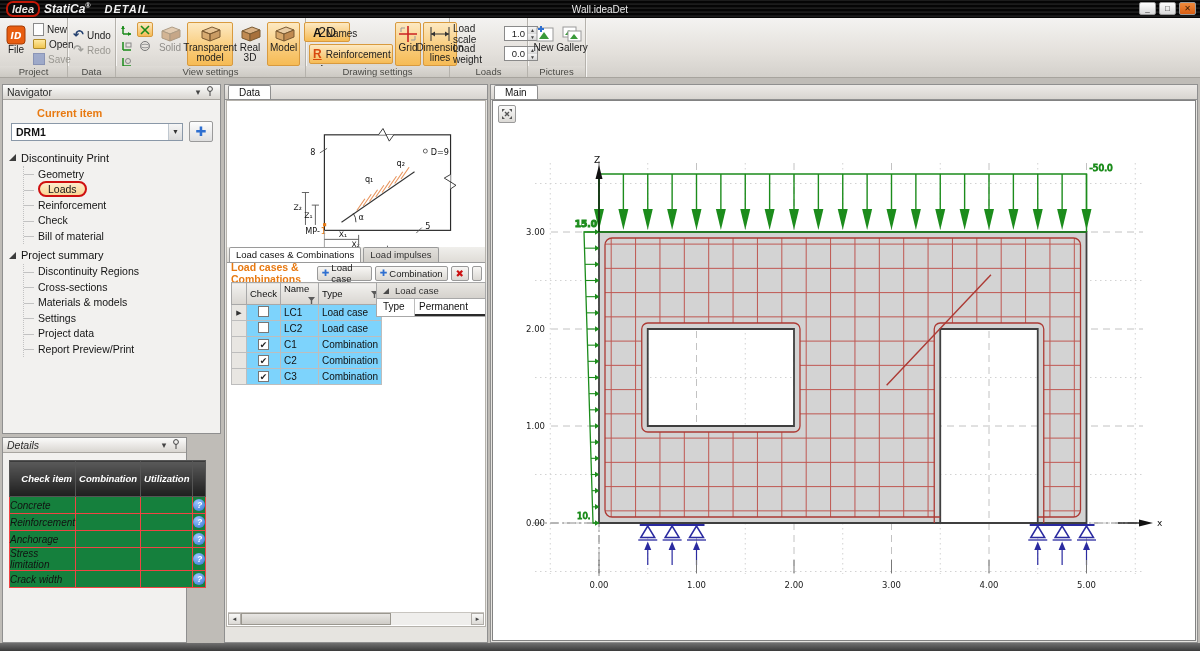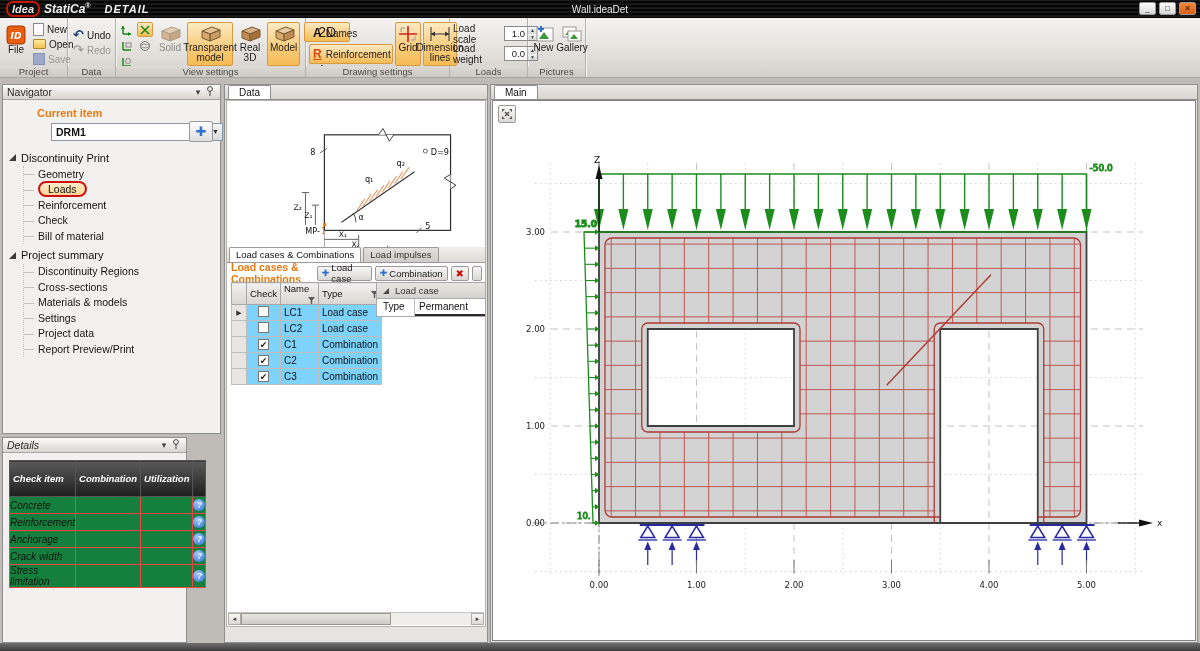--- a/index.html
+++ b/index.html
@@ -64,40 +64,40 @@
     font-size:10.5px; color:#2a2a2a; padding:1px 4px; display:flex; align-items:center; }
   .phead .sp { flex:1; }
   .phead .hicon { width:12px; text-align:center; color:#444; font-size:9px; }
   .tabrow { height:15px; background:linear-gradient(#eceae7,#d8d5d0); border-bottom:1px solid #8f8f8f; display:flex; align-items:flex-end; }
   .tab { height:14px; padding:1px 10px 0; font-size:10px; background:#fff; border:1px solid #8f8f8f; border-bottom:none;
     border-radius:2px 2px 0 0; margin-left:3px; color:#111; }
 
   
   #navigator { left:2px; top:84px; width:219px; height:350px; }
   .curitem { position:absolute; left:34px; top:22px; color:#e87a12; font-weight:bold; font-size:11px;text-align:center; }
-  .combo { position:absolute; left:8px; top:38px; width:172px; height:18px; background:#fff; border:1px solid #8a98a8; display:flex;margin-left:40px; }
+  .combo { position:absolute; left:8px; top:38px; width:172px; height:18px; background:#fff; border:1px solid #8a98a8; display:flex; }
   .combo .cval { flex:1; font-size:10.5px; font-weight:bold; line-height:16px; padding-left:4px; color:#111; }
   .combo .carr { width:14px; border-left:1px solid #c0c8d0; background:linear-gradient(#f6f6f6,#dadada);
     font-size:7px; text-align:center; line-height:16px; color:#333; }
   .addbtn { position:absolute; left:186px; top:36px; width:24px; height:21px; background:linear-gradient(#fdfdfd,#dfdfdf);
     border:1px solid #9a9a9a; border-radius:2px; text-align:center; }
   .addbtn span { color:#2e6fd0; font-weight:bold; font-size:13px; line-height:19px; }
   #nav-tree { position:absolute; left:6px; top:64px; right:4px; }
   .tree-row { display:flex; align-items:center; gap:5px; height:17px; font-size:11px; color:#111; }
   .exp { width:0; height:0; border-bottom:7px solid #3c3c3c; border-left:7px solid transparent; }
   .tree-children { margin-left:14px; border-left:1px dotted #c2c2c2; padding-left:0; margin-bottom:3px; }
   .tree-item { height:15.5px; font-size:10.5px; color:#141414; display:flex; align-items:center; padding-left:14px; position:relative; }
   .tree-item::before { content:""; position:absolute; left:0; top:8px; width:10px; height:1px; background:#c2c2c2; }
   .tree-pill { background:linear-gradient(#fdeccb,#f9d695); border:2px solid #cf1010; border-radius:8px; padding:0 8px; line-height:12px; }
 
   
   #details { left:2px; top:437px; width:185px; height:206px;font-style:italic; }
   #details-table { position:absolute; left:6px; top:22px; border-collapse:collapse; }
   #details-table th { background:linear-gradient(#5a5a5a,#1e1e1e); color:#fff; font-size:9.5px; font-weight:bold;
-    border:1px solid #555; height:15px; padding:12px 3px; text-align:left; }
+    border:1px solid #555; height:15px; padding:12px 3px; text-align:right; }
   #details-table td { border:1px solid #ef4444; background:#15803d; font-size:10px; color:#111; height:17px; padding:0 0; }
   .helpicon { display:inline-block; width:12px; height:12px; border-radius:50%;
     background:radial-gradient(circle at 35% 30%,#9cc6ff,#2f6fd0); color:#fff; font-size:8.5px; font-weight:bold;
     text-align:center; line-height:12px; }
 
   
   #data-panel { left:224px; top:84px; width:264px; height:559px; }
   #data-content { position:absolute; left:1px; right:1px; top:15px; bottom:15px; background:#fff; border:1px solid #b5b2ac; }
   #schematic { position:absolute; left:36px; top:14px; }
   .ldtabs { position:absolute; left:0; right:0; top:146px; height:16px; display:flex; align-items:flex-end;
@@ -458,27 +458,27 @@
             <td></td>
             <td style="text-align: center;"><span class="helpicon">?</span></td>
           </tr>
           <tr>
             <td>Anchorage</td>
             <td></td>
             <td></td>
             <td style="text-align: center;"><span class="helpicon">?</span></td>
           </tr>
           <tr>
-            <td>Crack width</td>
+            <td>Stress limitation</td>
             <td></td>
             <td></td>
             <td style="text-align: center;"><span class="helpicon">?</span></td>
           </tr>
           <tr>
-            <td>Stress limitation</td>
+            <td>Crack width</td>
             <td></td>
             <td></td>
             <td style="text-align: center;"><span class="helpicon">?</span></td>
           </tr>
         </tbody>
     </table>
   </div>
 
   <div id="data-panel" class="panel" style="background:#e6e4e0">
     <div class="tabrow">

